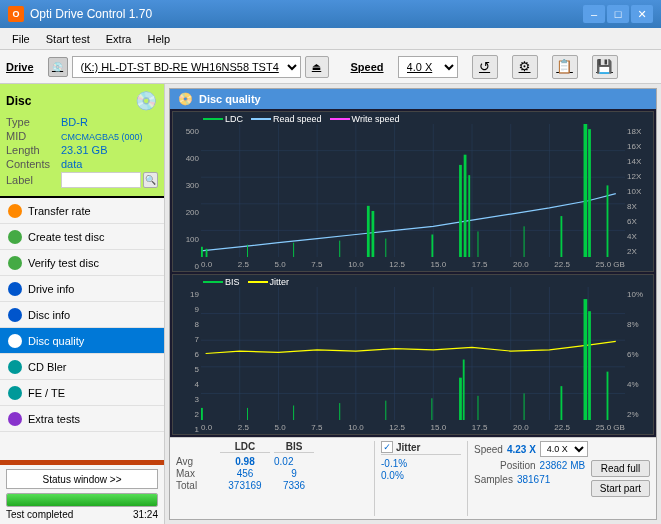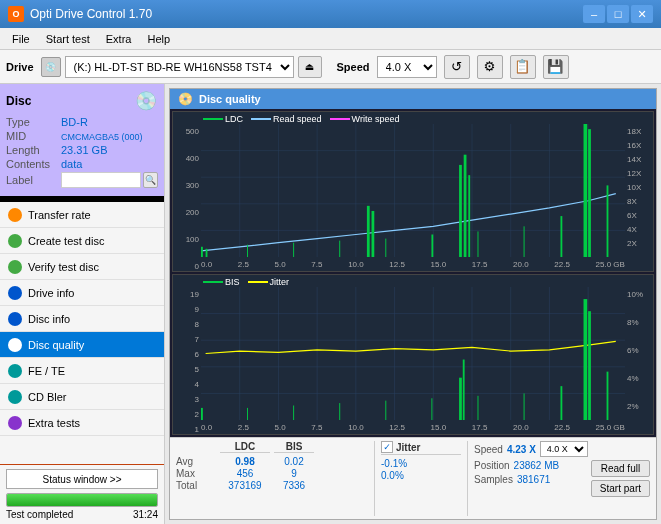--- a/index.html
+++ b/index.html
@@ -33,21 +33,22 @@
     .menu-item { padding: 2px 8px; cursor: pointer; font-size: 11px; color: #000; border-radius: 2px; }
 
     
     .toolbar {
       background: #f5f5f5;
       height: 34px;
       display: flex;
       align-items: center;
       border-bottom: 1px solid #ccc;
       padding: 0 6px;
-      gap: 7px;
+      gap: 14px;
+      text-decoration: underline;
     }
     .toolbar-label { font-size: 11px; font-weight: bold; }
     .drive-select-wrapper { display: flex; align-items: center; gap: 4px; }
     .drive-icon { width: 20px; height: 20px; background: #d0d0d0; border: 1px solid #999; display: flex; align-items: center; justify-content: center; font-size: 9px; border-radius: 2px; }
     .drive-dropdown {
       background: white;
       border: 1px solid #aaa;
       padding: 2px 4px;
       font-size: 11px;
       height: 22px;
@@ -69,22 +70,22 @@
       width: 165px;
       background: #f5f5f5;
       border-right: 1px solid #ccc;
       display: flex;
       flex-direction: column;
       overflow: hidden;
     }
 
     
     .disc-panel {
-      background: #c4b5fd;
-      border-bottom: 6px solid #000000;
+      background: #bef264;
+      border-bottom: 2px solid #000000;
       padding: 6px;
     }
     .disc-panel-header { display: flex; align-items: center; justify-content: space-between; margin-bottom: 4px; }
     .disc-label { font-weight: bold; font-size: 12px; }
     .disc-row { display: flex; align-items: flex-end; margin-bottom: 2px; }
     .disc-row-label { color: #555; min-width: 55px; font-size: 11px; }
     .disc-row-value { color: #0066cc; font-size: 11px; }
     .label-input { border: 1px solid #ccc; width: 80px; height: 16px; font-size: 10px; padding: 0 2px; }
     .label-icon-btn { width: 16px; height: 16px; background: #e8e8e8; border: 1px solid #aaa; cursor: pointer; font-size: 9px; display: flex; align-items: center; justify-content: center; border-radius: 2px; margin-left: 2px; }
 
@@ -104,21 +105,21 @@
     .nav-item.active { background: #0078d7; color: white; }
     .nav-item-icon { width: 14px; height: 14px; border-radius: 50%; display: flex; align-items: center; justify-content: center; font-size: 8px; flex-shrink: 0; }
     .icon-orange { background: #ff8800; }
     .icon-green { background: #44aa44; }
     .icon-blue { background: #0055cc; }
     .icon-teal { background: #009999; }
     .icon-purple { background: #8833cc; }
 
     
     .status-section {
-      border-top: 1px solid #c2410c;
+      border-top: 5px solid #c2410c;
       padding: 4px 6px;
       background: #f5f5f5;
     }
     .status-window-btn {
       background: white;
       border: 1px solid #aaa;
       width: 100%;
       height: 20px;
       cursor: pointer;
       font-size: 10px;
@@ -230,21 +231,21 @@
       justify-content: space-between;
       align-items: flex-end;
       padding-right: 2px;
       font-size: 8px;
       color: #aaa;
     }
     .y-axis-right {
       position: absolute;
       right: 0;
       top: 15px;
-      bottom: 23px;
+      bottom: 15px;
       width: 28px;
       display: flex;
       flex-direction: column;
       justify-content: space-between;
       align-items: flex-start;
       padding-left: 2px;
       font-size: 8px;
       color: #aaa;
     }
     .x-axis {
@@ -358,25 +359,25 @@
       <div class="nav-item">
         <div class="nav-item-icon icon-blue"></div>
         <span>Disc info</span>
       </div>
       <div class="nav-item active">
         <div class="nav-item-icon icon-blue" style="background:#fff;"></div>
         <span>Disc quality</span>
       </div>
       <div class="nav-item">
         <div class="nav-item-icon icon-teal"></div>
+        <span>CD Bler</span>
+      </div>
+      <div class="nav-item">
+        <div class="nav-item-icon icon-teal"></div>
         <span>FE / TE</span>
-      </div>
-      <div class="nav-item">
-        <div class="nav-item-icon icon-teal"></div>
-        <span>CD Bler</span>
       </div>
       <div class="nav-item">
         <div class="nav-item-icon icon-purple"></div>
         <span>Extra tests</span>
       </div>
     </div>
 
     <div class="status-section">
       <button class="status-window-btn">Status window &gt;&gt;</button>
       <div class="progress-bar-bg">
@@ -581,21 +582,21 @@
         <div style="display:flex; flex-direction:column; gap:1px; min-width:180px; font-size:10px;">
           <div style="display:grid; grid-template-columns:40px 50px 40px 50px; gap:0 4px;">
             <span></span>
             <span style="color:#333; font-weight:bold; text-align:center; border-bottom:1px solid #ccc;">LDC</span>
             <span style="color:#333; font-weight:bold; text-align:center; border-bottom:1px solid #ccc;">BIS</span>
             <span></span>
           </div>
           <div style="display:grid; grid-template-columns:40px 50px 40px 50px; gap:1px 4px; margin-top:2px;">
             <span style="color:#555;">Avg</span>
             <span style="color:#0066cc; text-align:center;font-weight:bold;">0.98</span>
-            <span style="color:#0066cc; text-align:center;">0.02</span>
+            <span style="color:#0066cc; ">0.02</span>
             <span></span>
           </div>
           <div style="display:grid; grid-template-columns:40px 50px 40px 50px; gap:1px 4px;">
             <span style="color:#555;">Max</span>
             <span style="color:#0066cc; text-align:center;">456</span>
             <span style="color:#0066cc; text-align:center;">9</span>
             <span></span>
           </div>
           <div style="display:grid; grid-template-columns:40px 50px 40px 50px; gap:1px 4px;">
             <span style="color:#555;">Total</span>
@@ -621,21 +622,21 @@
 
         <div style="display:flex; flex-direction:column; gap:3px; font-size:10px; flex:1;">
           <div style="display:flex; align-items:center; gap:4px;">
             <span style="color:#555;">Speed</span>
             <span style="color:#0066cc; font-weight:bold;">4.23 X</span>
             <select style="font-size:9px; border:1px solid #aaa; background:white; padding:1px 2px; height:16px;">
               <option>4.0 X</option>
             </select>
           </div>
           <div style="display:flex; align-items:center; gap:4px;">
-            <span style="color:#555;">Position</span>
+            <span style="color:#555;margin-left:26px;">Position</span>
             <span style="color:#0066cc;">23862 MB</span>
           </div>
           <div style="display:flex; align-items:center; gap:4px;">
             <span style="color:#555;">Samples</span>
             <span style="color:#0066cc;">381671</span>
           </div>
         </div>
 
         <div class="stats-buttons">
           <button class="start-btn">Read full</button>

